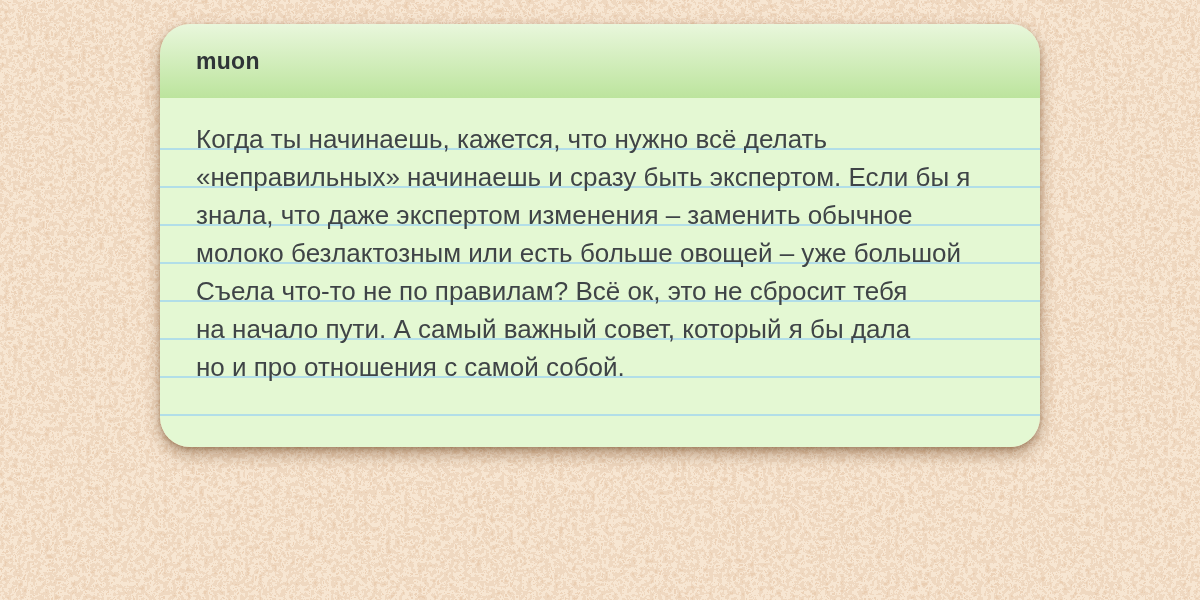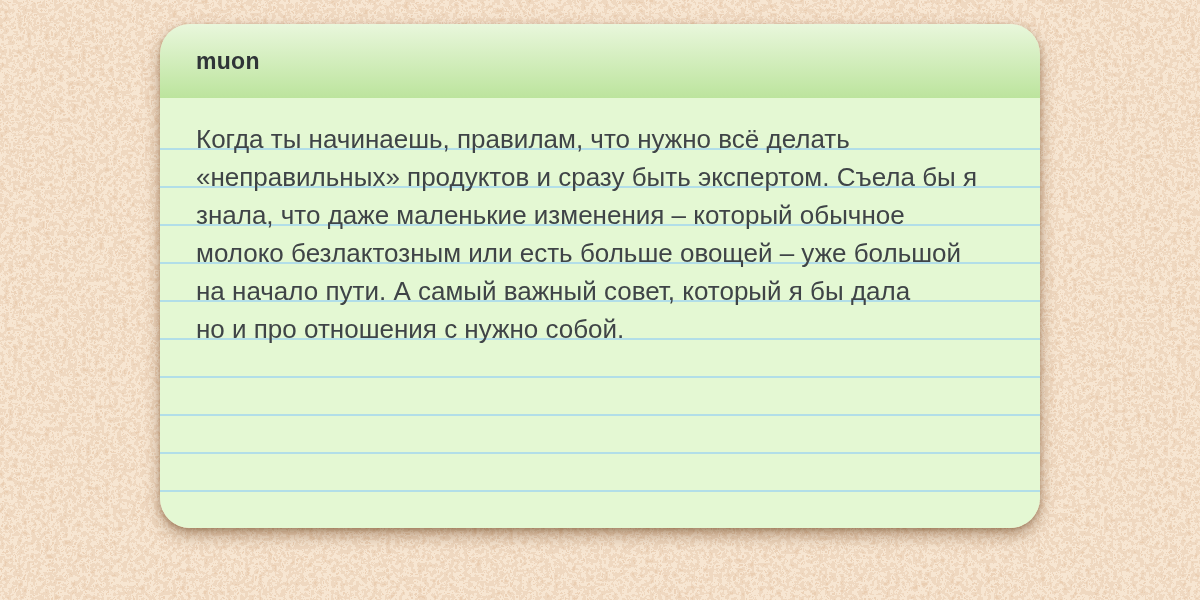--- a/index.html
+++ b/index.html
@@ -22,21 +22,21 @@
 
   .cork-bg {
     position: absolute; inset: 0;
     width: 1200px; height: 600px;
     display: block;
   }
 
   .note-card {
     position: absolute;
     left: 160px; top: 24px;
-    width: 880px; height: 504px;
+    width: 880px; height: 423px;
     border-radius: 30px;
     overflow: hidden;
     box-shadow: 0 7px 16px rgba(105, 62, 25, 0.45), 0 2px 5px rgba(105, 62, 25, 0.30);
     display: flex;
     flex-direction: column;
   }
 
   .note-header {
     height: 74px;
     flex: 0 0 74px;
@@ -108,23 +108,24 @@
 
   <div class="note-card">
 
     <div class="note-header">
       <div class="note-title">muon</div>
     </div>
 
     <div class="note-body">
       <div class="ruled-lines"></div>
       <div class="note-lines">
-          <div class="note-line">Когда ты начинаешь, правилам, что нужно всё делать</div>
-          <div class="note-line">«неправильных» продуктов и сразу быть экспертом. Съела бы я</div>
-          <div class="note-line">знала, что даже маленькие изменения – который обычное</div>
+          <div class="note-line">Когда ты начинаешь, кажется, что нужно всё делать</div>
+          <div class="note-line">«неправильных» начинаешь и сразу быть экспертом. Если бы я</div>
+          <div class="note-line">знала, что даже экспертом изменения – заменить обычное</div>
           <div class="note-line">молоко безлактозным или есть больше овощей – уже большой</div>
+          <div class="note-line">Съела что-то не по правилам? Всё ок, это не сбросит тебя</div>
           <div class="note-line">на начало пути. А самый важный совет, который я бы дала</div>
-          <div class="note-line">но и про отношения с нужно собой.</div>
+          <div class="note-line">но и про отношения с самой собой.</div>
         </div>
     </div>
 
   </div>
 </div>
 
 </body></html>

